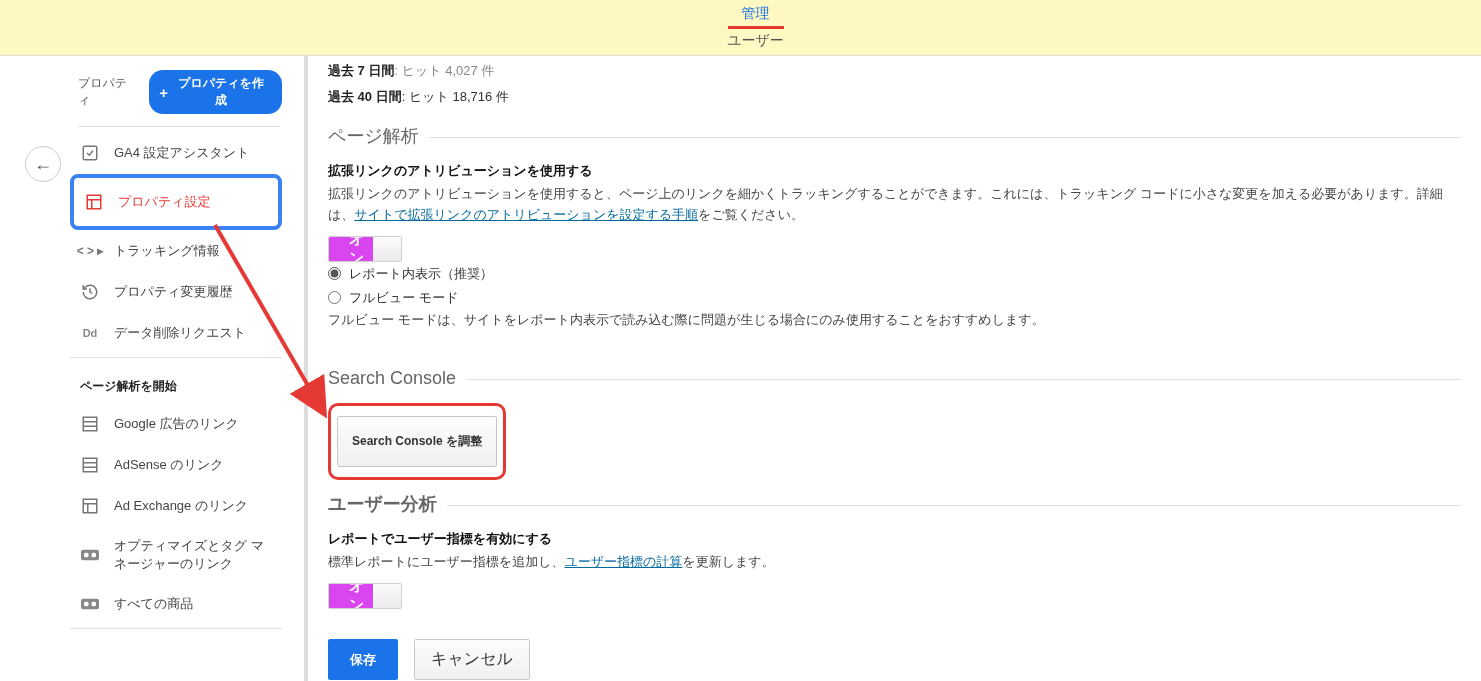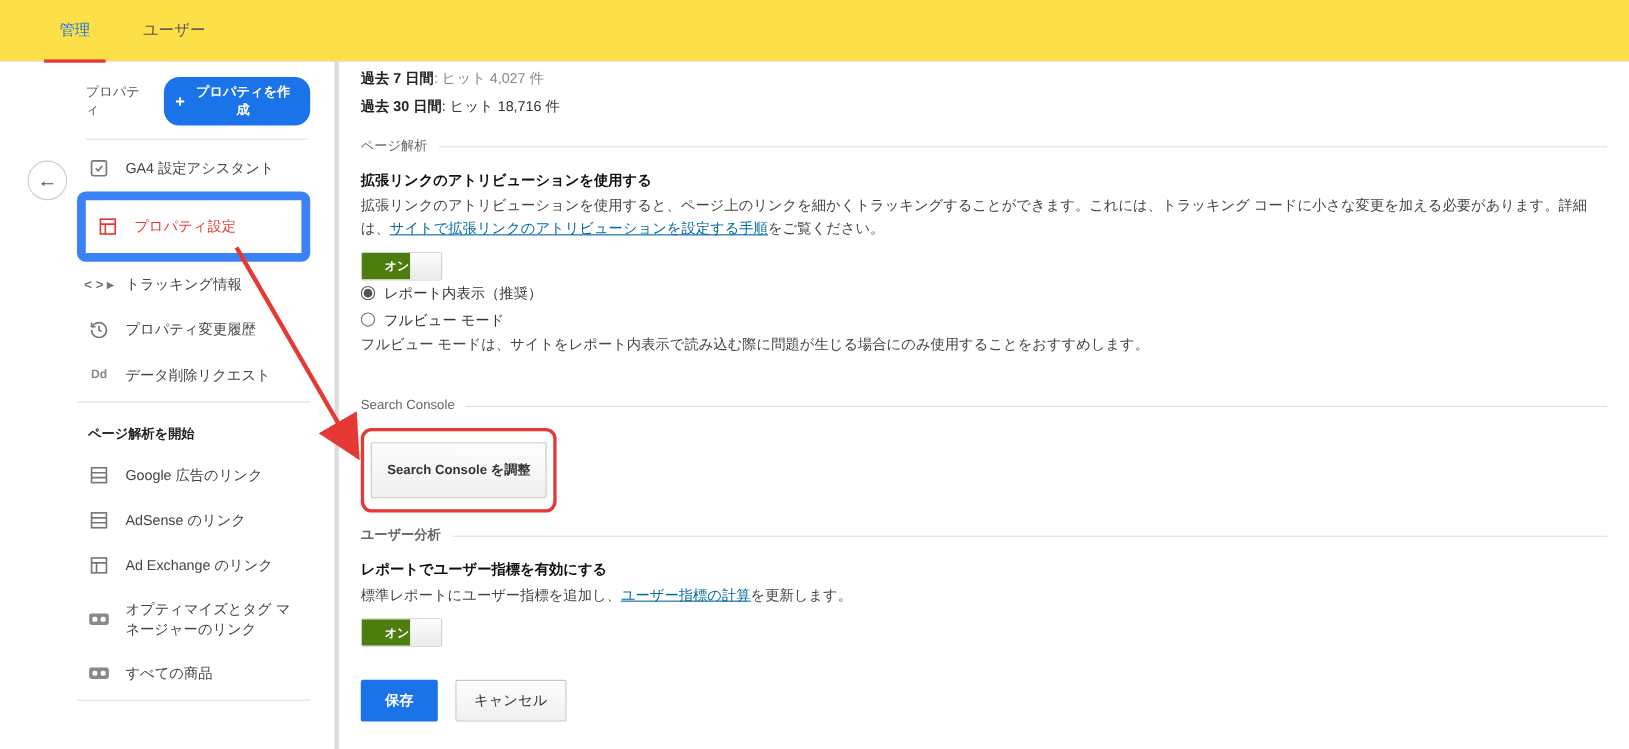--- a/index.html
+++ b/index.html
@@ -13,22 +13,23 @@
     overflow: hidden;
     position: relative;
   }
 
   
   .top-tabs {
     height: 56px;
     display: flex;
     align-items: center;
     padding-left: 30px;
-    background: #fde047;
+    background: #fef9c3;
     border-bottom: 1px solid #e0e0e0;
+    flex-direction: column;
   }
   .top-tab {
     padding: 0 24px;
     height: 56px;
     display: flex;
     align-items: center;
     font-size: 14px;
     color: #555;
     cursor: pointer;
     position: relative;
@@ -102,21 +103,21 @@
     gap:14px;
     padding: 10px 18px 10px 10px;
     cursor:pointer;
     font-size:13px;
     color:#444;
     border-radius:4px;
     margin:1px 18px 1px 0;
   }
   .side-item.highlighted{
     color:#e53935;
-    border:8px solid #3b82f6;
+    border:4px solid #3b82f6;
     border-radius:8px;
     padding:14px 18px 14px 10px;
     background:#fff;
   }
   .side-item .icn{
     width:20px; height:20px; flex:0 0 20px;
     display:flex; align-items:center; justify-content:center;
     color:#777;
   }
   .side-item.highlighted .icn{ color:#e53935; }
@@ -145,21 +146,21 @@
     color:#888;
     font-size:13px;
   }
   .bold{ font-weight:bold; color:#222; }
 
   .section-divider{
     display:flex; align-items:center;
     gap:10px;
     margin: 18px 0 14px 0;
     color:#666;
-    font-size:12px;
+    font-size:18px;
   }
   .section-divider::after{
     content:"";
     flex:1;
     border-top:1px solid #e0e0e0;
     transform:translateY(1px);
   }
 
   .setting-title{
     font-weight:bold; font-size:13px; color:#111;
@@ -174,23 +175,23 @@
     margin-top:10px;
     display:inline-flex;
     width:74px; height:26px;
     border:1px solid #d0d0d0;
     border-radius:2px;
     overflow:hidden;
     cursor:pointer;
   }
   .toggle .on{
     flex:0 0 44px;
-    background:#4d7c0f;
+    background:#d946ef;
     color:#fff;
-    font-size:11px;
+    font-size:15px;
     font-weight:bold;
     display:flex; align-items:center; justify-content:center;padding-left:20px;
   }
   .toggle .off{
     flex:1;
     background:linear-gradient(#fcfcfc,#eaeaea);
   }
 
   .radio-row{
     display:flex; align-items:center; gap:8px;
@@ -223,21 +224,21 @@
     display:flex; gap:16px;
   }
   .btn-primary{
     background:#1a73e8; color:#fff; border:none;
     padding:9px 22px; font-size:13px; cursor:pointer; border-radius:2px;
     font-weight:bold;
   }
   .btn-secondary{
     background:linear-gradient(#fdfdfd,#f0f0f0);
     color:#333; border:1px solid #c7c7c7;
-    padding:9px 16px; font-size:13px; cursor:pointer; border-radius:2px;
+    padding:9px 16px; font-size:16px; cursor:pointer; border-radius:2px;
   }
 
   
   svg.arrow{
     position:absolute; left:0; top:0;
     pointer-events:none;
     width:1481px; height:681px;
   }
 </style>
 </head>
@@ -367,21 +368,21 @@
 
       <hr class="side-divider-full">
     </div>
   </div>
 
   <div class="main">
     <div class="clipped">
       <span class="bold">過去 7 日間</span><span>: ヒット 4,027 件</span>
     </div>
     <div style="margin-top:8px;">
-      <span class="bold">過去 30 日間</span><span>: ヒット 18,716 件</span>
+      <span class="bold">過去 40 日間</span><span>: ヒット 18,716 件</span>
     </div>
 
     <div class="section-divider">
       <span>ページ解析</span>
     </div>
 
     <div class="setting-title">拡張リンクのアトリビューションを使用する</div>
     <div class="setting-desc">
       <span>拡張リンクのアトリビューションを使用すると、ページ上のリンクを細かくトラッキングすることができます。これには、トラッキング コードに小さな変更を加える必要があります。詳細は、</span><a href="#" class="link">サイトで拡張リンクのアトリビューションを設定する手順</a><span>をご覧ください。</span>
     </div>

